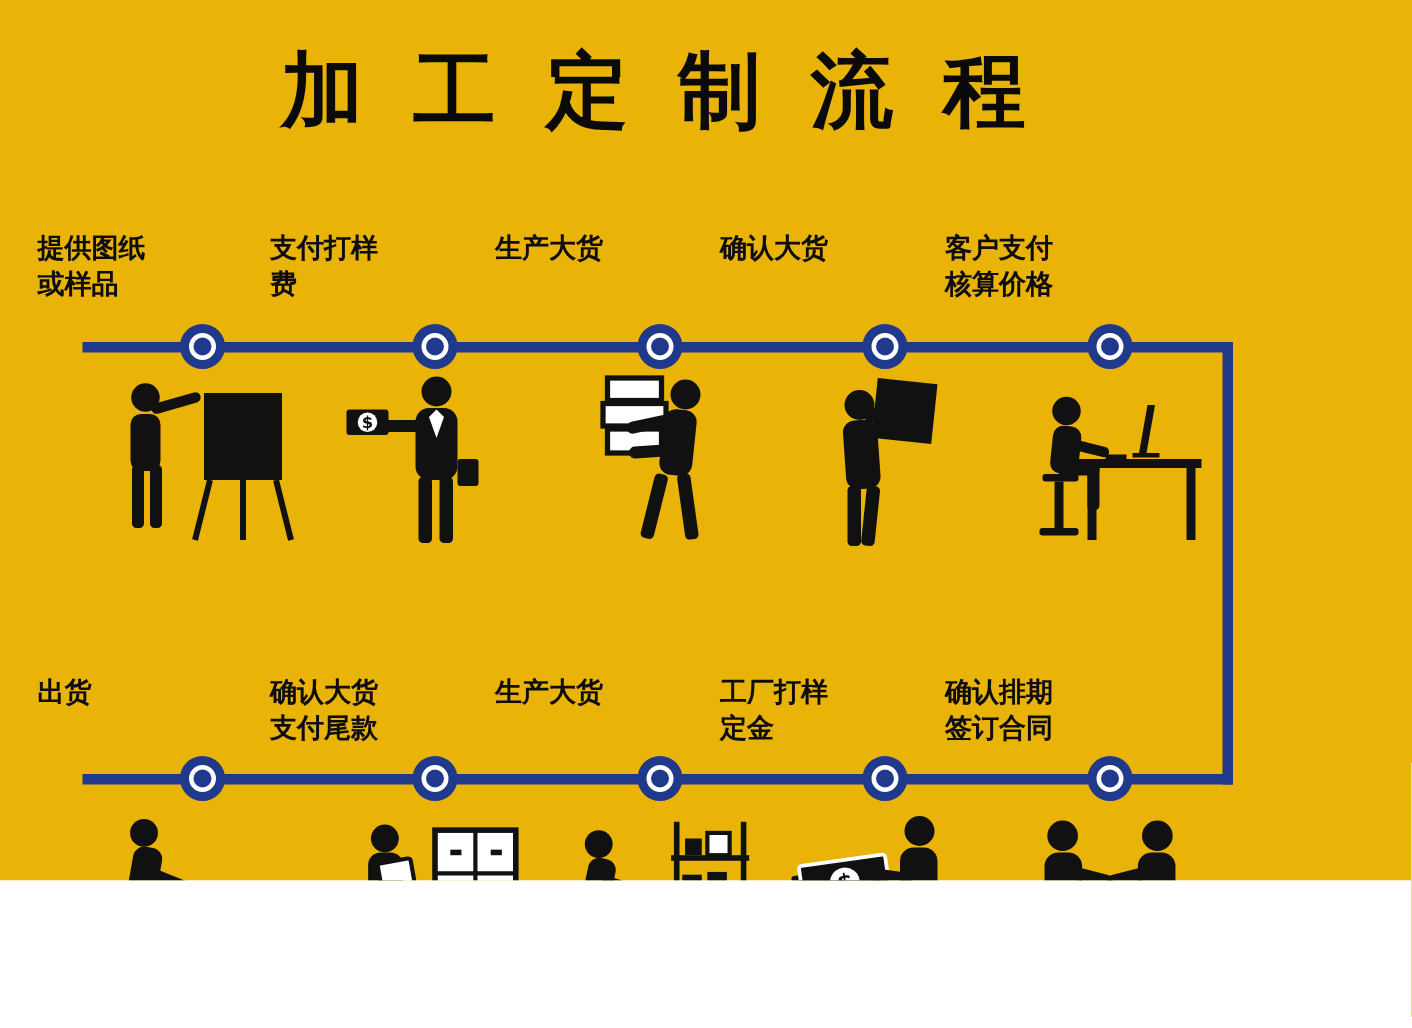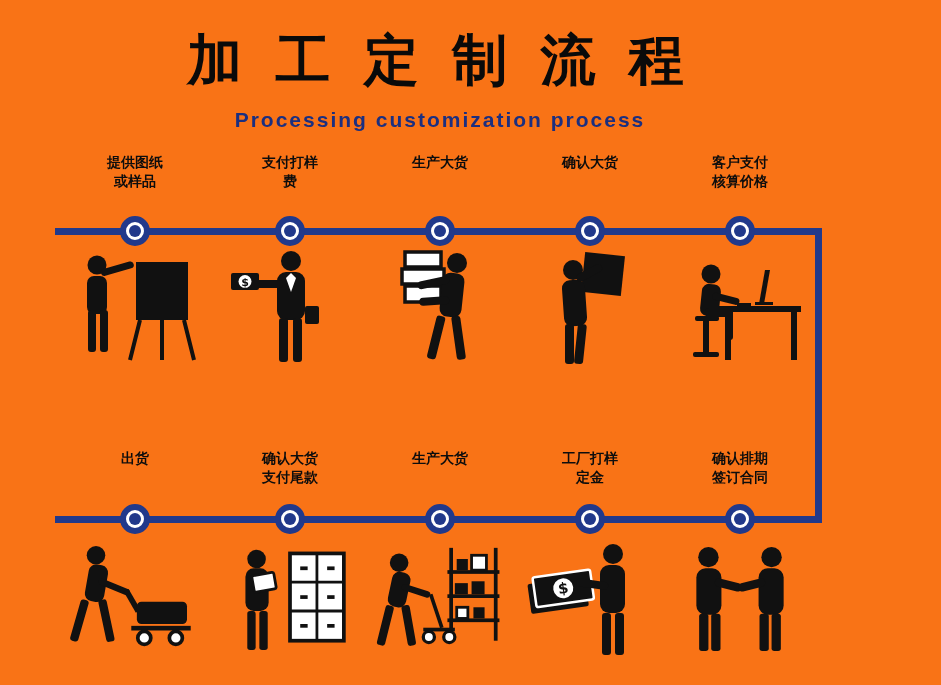--- a/index.html
+++ b/index.html
@@ -2,21 +2,21 @@
 <html style="--navy: #21398b; --subtitle: #1b2f80; --ink: #111111;"><head>
 <meta charset="utf-8">
 <style>
   :root{
     --navy:#21398b;
     --subtitle:#1b2f80;
     --ink:#111111;
   }
   html,body{margin:0;padding:0;background:#fff;}
   .canvas{
-    position:relative;width:941px;height:685px;background:#f97316;overflow:hidden;
+    position:relative;width:941px;height:587px;background:#eab308;overflow:hidden;
     font-family:"Liberation Sans","DejaVu Sans",sans-serif;color:var(--ink);
   }
   .title{
     position:absolute;top:24px;left:0;width:880px;text-align:center;
     font-size:55px;font-weight:bold;letter-spacing:9px;color:#0a0a0a;white-space:nowrap;
   }
   .subtitle{
     position:absolute;top:108px;left:0;width:880px;text-align:center;
     font-size:21px;font-weight:bold;letter-spacing:2px;color:var(--subtitle);white-space:nowrap;
   }
@@ -25,21 +25,21 @@
   .bottom-line{top:516px}
   .vline{position:absolute;left:815px;top:228px;width:7px;height:295px;background:var(--navy);}
 
   .step{position:static;}
   .col1{--cx:135px}.col2{--cx:290px}.col3{--cx:440px}.col4{--cx:590px}.col5{--cx:740px}
   .row-top{--label-y:153px;--node-y:216px;--icon-y:246px}
   .row-bottom{--label-y:449px;--node-y:504px;--icon-y:538px}
 
   .label{
     position:absolute;top:var(--label-y);left:calc(var(--cx) - 110px);width:220px;
-    text-align:center;font-size:14px;font-weight:bold;line-height:1.35;
+    font-size:18px;font-weight:bold;line-height:1.35;
     white-space:pre-line;color:#0d0d0d;
   }
   .node{
     position:absolute;top:var(--node-y);left:calc(var(--cx) - 15px);
     width:30px;height:30px;box-sizing:border-box;border:6px solid var(--navy);
     border-radius:50%;background:#fff;
   }
   .node::after{
     content:"";position:absolute;inset:3px;border-radius:50%;background:var(--navy);
   }
@@ -50,21 +50,20 @@
   }
   .icon svg{width:100%;height:100%;fill:currentColor;}
   .icon svg text{font-family:"DejaVu Sans",sans-serif;}
 </style>
 </head>
 <body>
 
 <div class="canvas">
 
   <div class="title">加 工 定 制 流 程</div>
-  <div class="subtitle">Processing customization process</div>
 
   <div class="hline top-line"></div>
   <div class="vline"></div>
   <div class="hline bottom-line"></div>
 
   <div class="step col1 row-top">
     <div class="label">提供图纸
 或样品</div>
     <div class="node"></div>
     <div class="icon">

